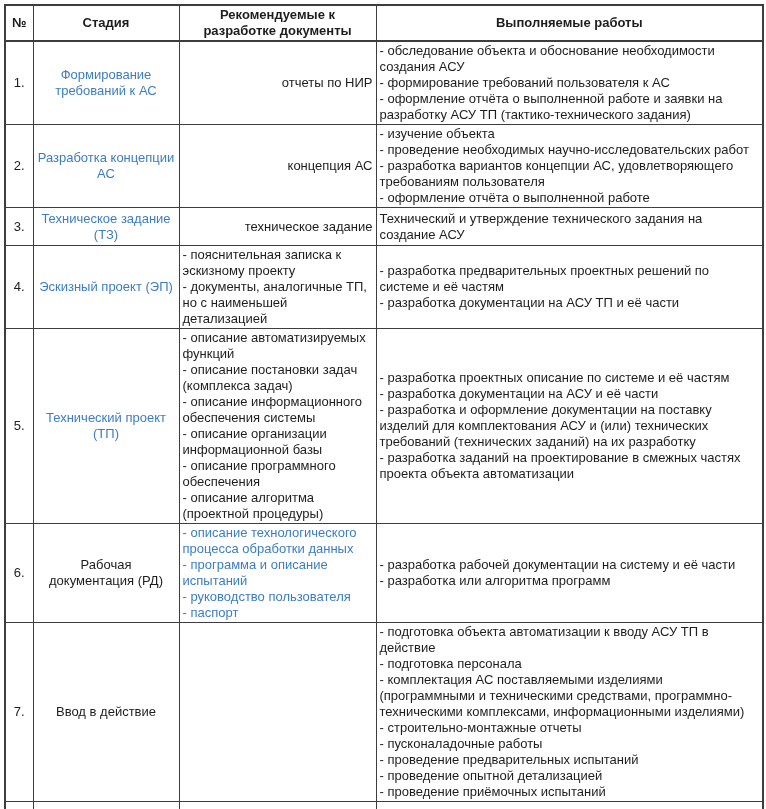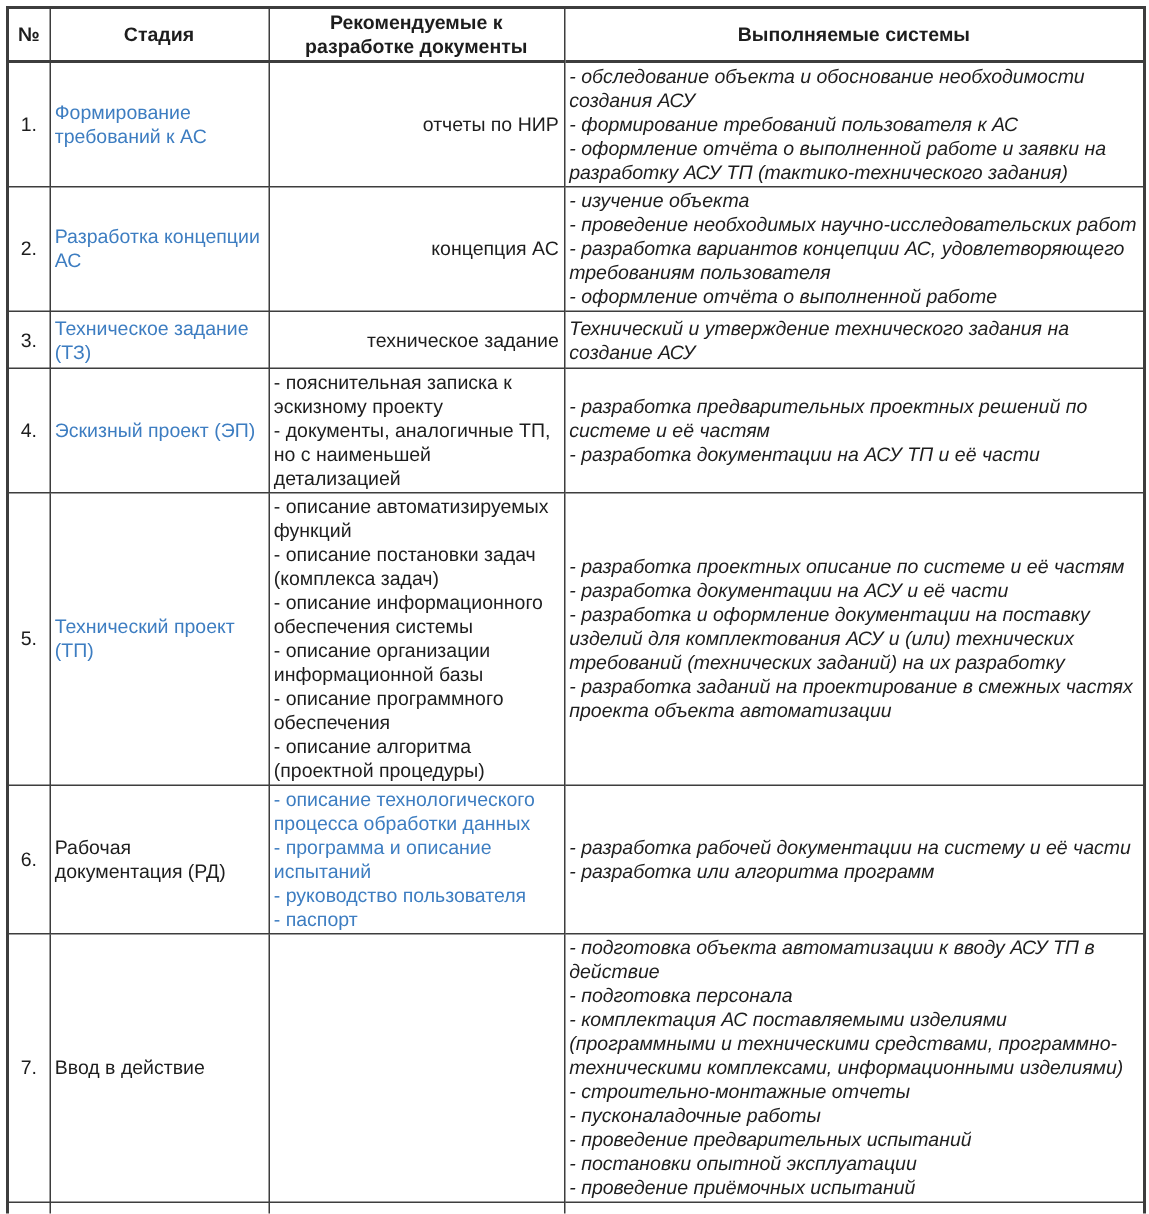--- a/index.html
+++ b/index.html
@@ -28,42 +28,42 @@
     overflow:hidden;
   }
   table{border:2px solid #3d3d3d;}
   th{
     font-weight:bold;
     text-align:center;
     height:28px;
     border-bottom:2px solid #3d3d3d;
   }
   td.num{text-align:center;}
-  td.stage{text-align:left;margin-top:43px;}
+  td.stage{text-align:center;margin-top:43px;}
   td.docs.center{text-align:right;}
-  td.works{text-align:left;font-style:italic;}
+  td.works{text-align:left;}
   .link{color:var(--link);}
   .line{display:block;}
 </style>
 </head>
 <body>
 
 <table style="--link: #3d7dc1;">
   <colgroup>
     <col class="c0">
       <col class="c1">
       <col class="c2">
       <col class="c3">
   </colgroup>
   <thead>
     <tr id="header-row">
         <th>№</th>
         <th>Стадия</th>
         <th>Рекомендуемые к разработке документы</th>
-        <th>Выполняемые системы</th>
+        <th>Выполняемые работы</th>
       </tr>
   </thead>
   <tbody id="table-body">
       <tr style="height: 80px;">
         <td class="num">1.</td>
         <td class="stage"><span class="link">Формирование требований к АС</span></td>
         <td class="docs center">
           <div class="line">отчеты по НИР</div>
         </td>
         <td class="works">
@@ -143,21 +143,21 @@
         <td class="num">7.</td>
         <td class="stage"><span class="">Ввод в действие</span></td>
         <td class="docs"></td>
         <td class="works">
           <div class="line">- подготовка объекта автоматизации к вводу АСУ ТП в действие</div>
           <div class="line">- подготовка персонала</div>
           <div class="line">- комплектация АС поставляемыми изделиями (программными и техническими средствами, программно-техническими комплексами, информационными изделиями)</div>
           <div class="line">- строительно-монтажные отчеты</div>
           <div class="line">- пусконаладочные работы</div>
           <div class="line">- проведение предварительных испытаний</div>
-          <div class="line">- постановки опытной эксплуатации</div>
+          <div class="line">- проведение опытной детализацией</div>
           <div class="line">- проведение приёмочных испытаний</div>
         </td>
       </tr>
       <tr style="height: 59px;">
         <td class="num">8.</td>
         <td class="stage"></td>
         <td class="docs"></td>
         <td class="works">
           <div class="line">- выполнение работ в соответствии с гарантийными обязательствами</div>
         </td>

